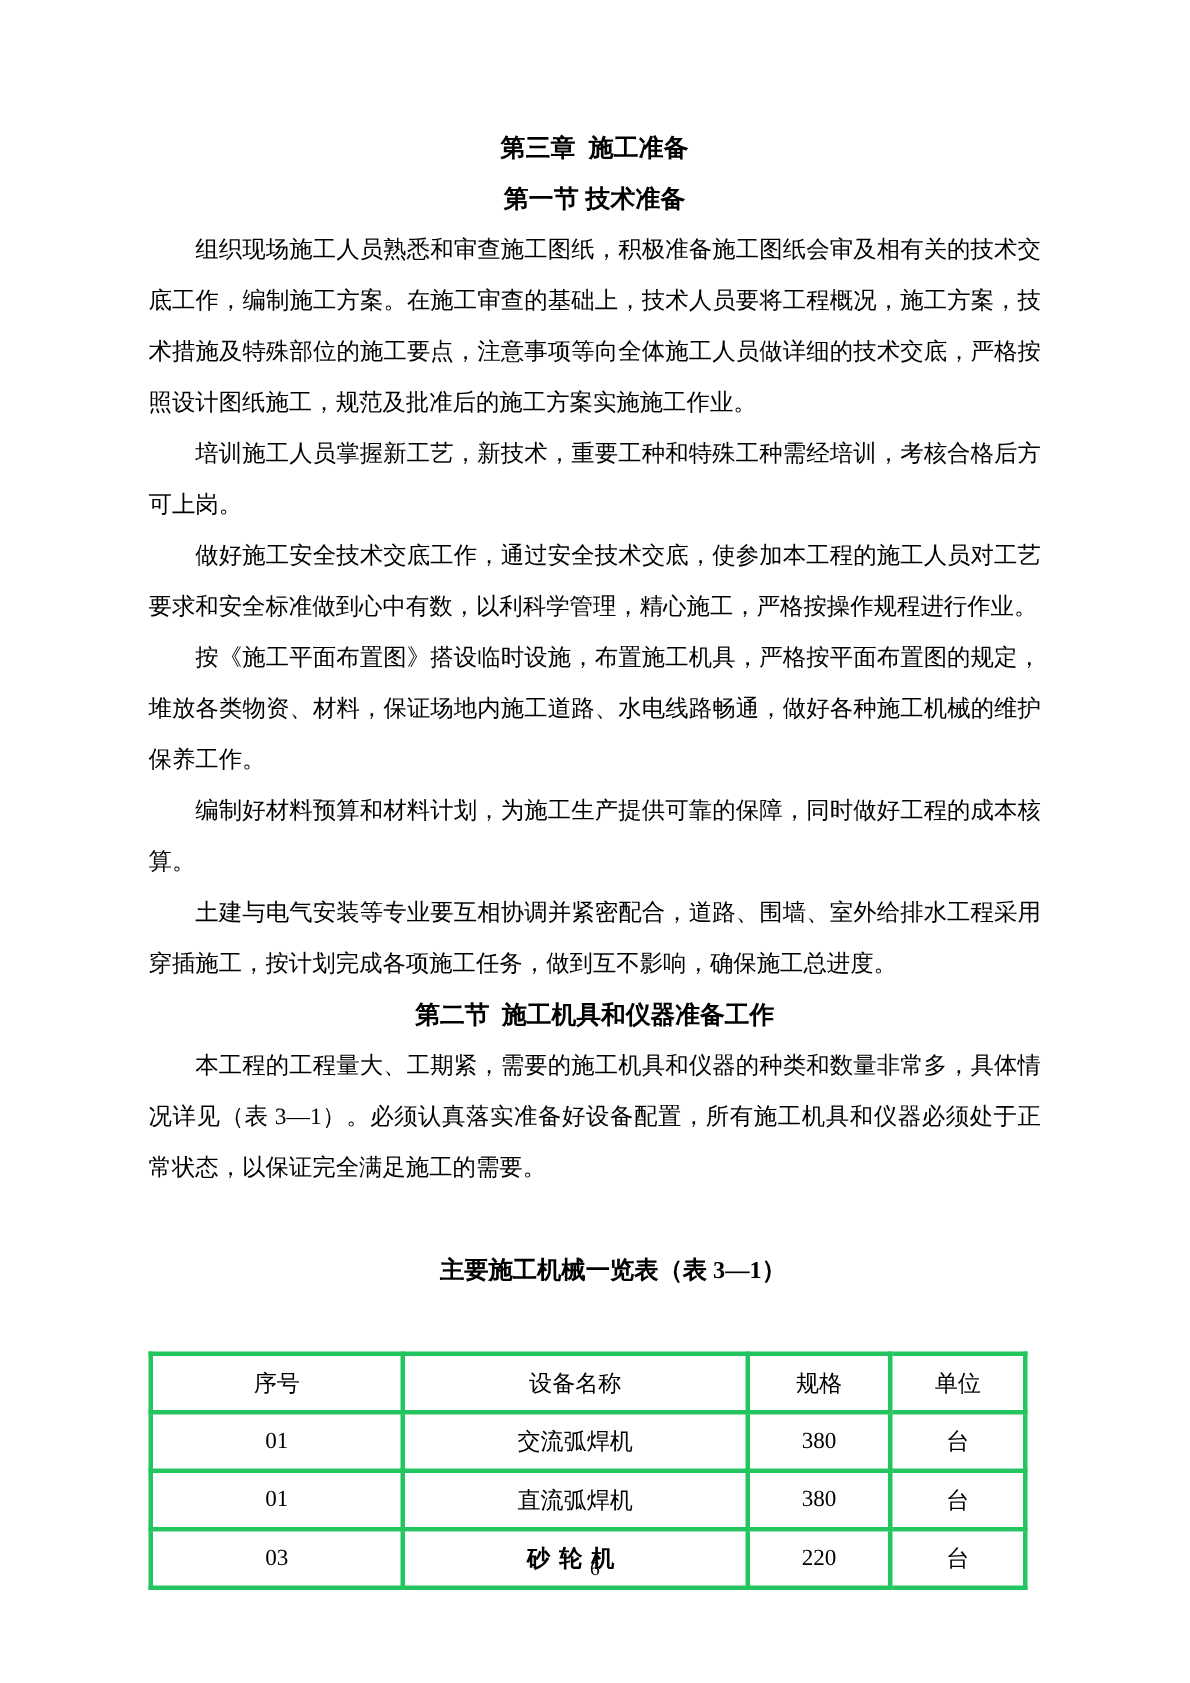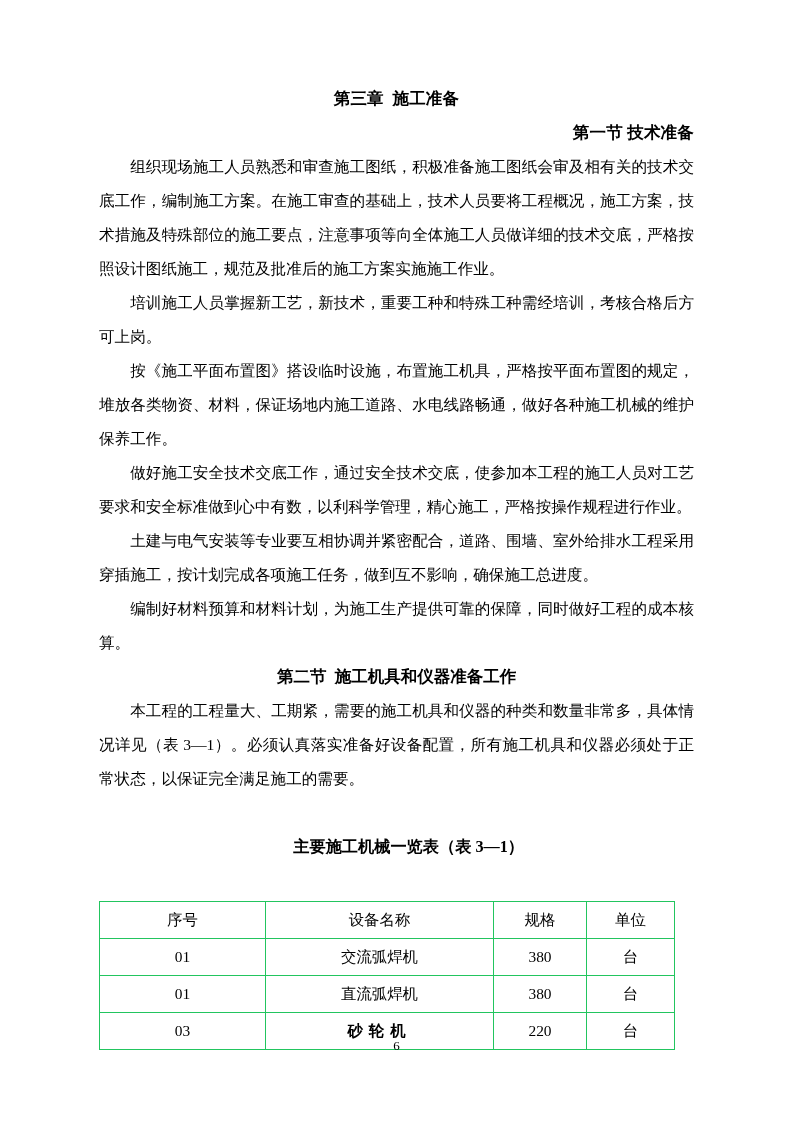--- a/index.html
+++ b/index.html
@@ -30,21 +30,21 @@
   .chapter-title,
   .section-title {
     text-align: center;
     font-weight: bold;
     font-size: 16.5px;
     line-height: 34px;
     letter-spacing: 0.2px;
     white-space: pre;
   }
   .chapter-title { margin: 0 0 0 0; }
-  .section-title { margin: 0; text-align: right; }
+  .section-title { margin: 0; }
   .section-title-2 {
     text-align: center;
     font-weight: bold;
     font-size: 16.5px;
     line-height: 34px;
     white-space: pre;
     margin: 0;
   }
   p.para {
     margin: 0;
@@ -67,21 +67,21 @@
     font-weight: bold;
     font-family: "Liberation Serif", serif;
   }
   table.equip {
     border-collapse: collapse;
     width: 571px;
     margin: 3px 0 0 0;
     table-layout: fixed;
   }
   table.equip td {
-    border: 1px solid #22c55e;
+    border: 3px solid #22c55e;
     text-align: center;
     font-size: 15.4px;
     height: 36px;
     vertical-align: middle;
     padding: 0;
   }
   .col-no    { width: 165px; }
   .col-name  { width: 227px; }
   .col-spec  { width: 92px; }
   .col-unit  { width: 87px; }
@@ -105,24 +105,24 @@
 
 <div class="page">
   <div class="content">
 
     <div class="chapter-title">第三章  施工准备</div>
 
     <div class="section-title">第一节 技术准备</div>
 
     <p class="para">组织现场施工人员熟悉和审查施工图纸，积极准备施工图纸会审及相有关的技术交底工作，编制施工方案。在施工审查的基础上，技术人员要将工程概况，施工方案，技术措施及特殊部位的施工要点，注意事项等向全体施工人员做详细的技术交底，严格按照设计图纸施工，规范及批准后的施工方案实施施工作业。</p>
     <p class="para">培训施工人员掌握新工艺，新技术，重要工种和特殊工种需经培训，考核合格后方可上岗。</p>
+    <p class="para">做好施工安全技术交底工作，通过安全技术交底，使参加本工程的施工人员对工艺要求和安全标准做到心中有数，以利科学管理，精心施工，严格按操作规程进行作业。</p>
     <p class="para">按《施工平面布置图》搭设临时设施，布置施工机具，严格按平面布置图的规定，堆放各类物资、材料，保证场地内施工道路、水电线路畅通，做好各种施工机械的维护保养工作。</p>
-    <p class="para">做好施工安全技术交底工作，通过安全技术交底，使参加本工程的施工人员对工艺要求和安全标准做到心中有数，以利科学管理，精心施工，严格按操作规程进行作业。</p>
+    <p class="para">编制好材料预算和材料计划，为施工生产提供可靠的保障，同时做好工程的成本核算。</p>
     <p class="para">土建与电气安装等专业要互相协调并紧密配合，道路、围墙、室外给排水工程采用穿插施工，按计划完成各项施工任务，做到互不影响，确保施工总进度。</p>
-    <p class="para">编制好材料预算和材料计划，为施工生产提供可靠的保障，同时做好工程的成本核算。</p>
 
     <div class="section-title-2">第二节  施工机具和仪器准备工作</div>
 
     <p class="para">本工程的工程量大、工期紧，需要的施工机具和仪器的种类和数量非常多，具体情况详见（表 3—1）。必须认真落实准备好设备配置，所有施工机具和仪器必须处于正常状态，以保证完全满足施工的需要。</p>
 
     <div class="table-caption">
       <span>主要施工机械一览表（表</span><span class="num"> 3—1）</span>
     </div>
 
     <table class="equip">

